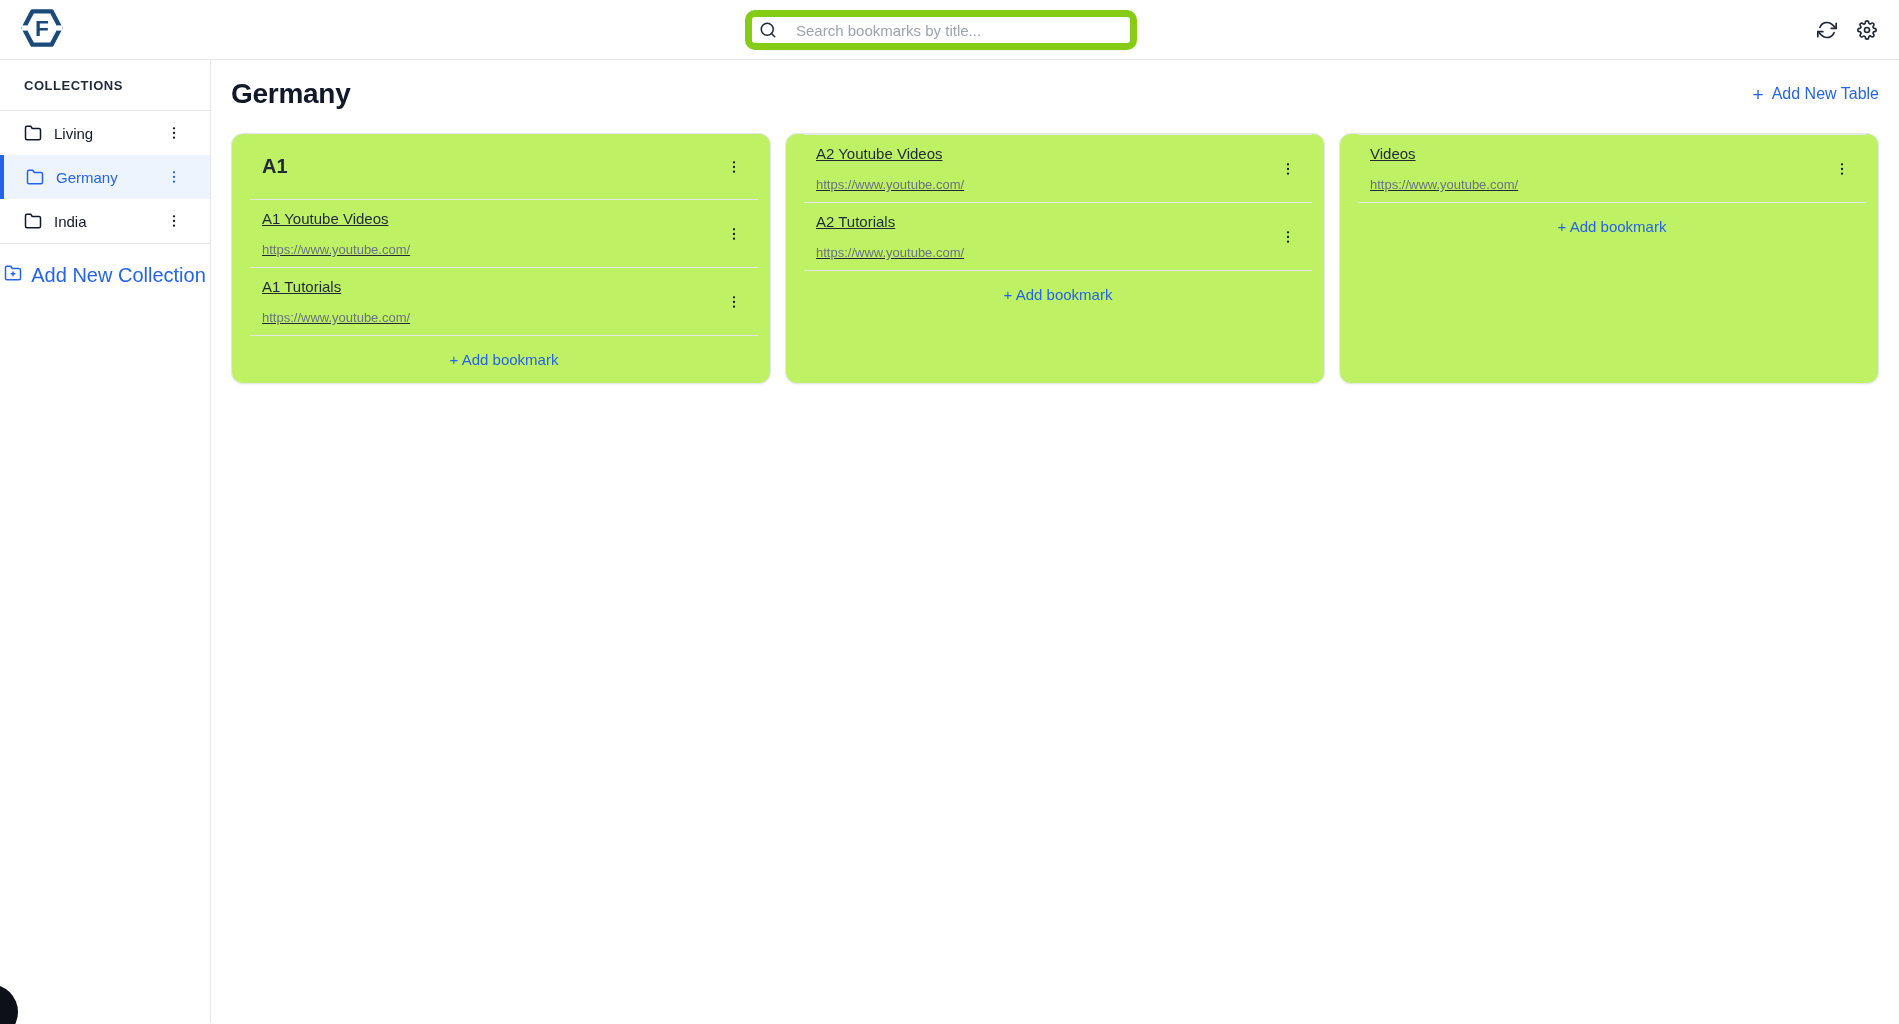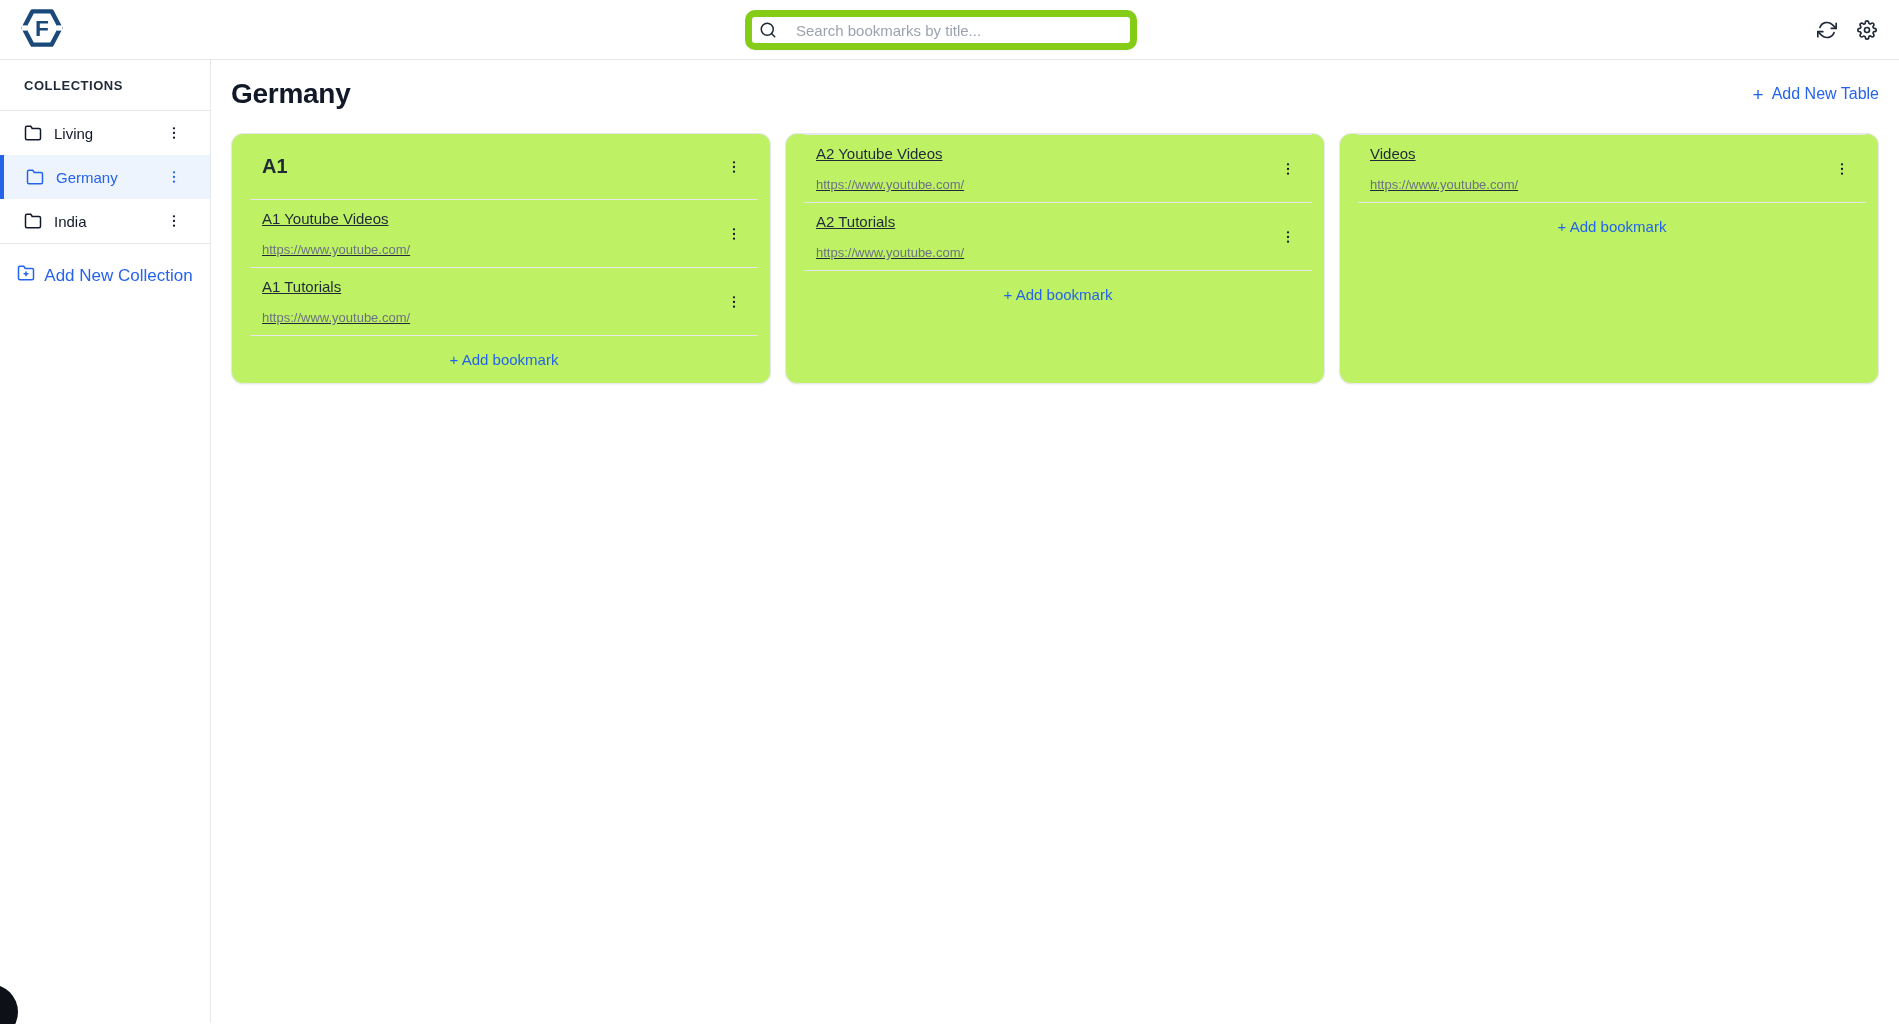--- a/index.html
+++ b/index.html
@@ -27,21 +27,21 @@
   .collections-label { padding:18px 24px 17px; font-size:13px; font-weight:700;
     letter-spacing:.04em; color:#1f2937; }
   .collections-list { border-top:1px solid #e5e7eb; border-bottom:1px solid #e5e7eb; }
   .sidebar-item { height:44px; display:flex; align-items:center; padding:0 24px;
     font-size:15px; color:#111827; cursor:pointer; }
   .sidebar-item .folder-ic { width:18px; height:18px; margin-right:12px; flex-shrink:0; }
   .sidebar-item .kebab { margin-left:auto; }
   .sidebar-item.selected { background:#eef4fe; border-left:4px solid #2563eb;
     padding-left:22px; color:#2563eb; font-weight:500; }
   .add-collection { margin-top:20px; display:flex; align-items:center; justify-content:center;
-    gap:9px; color:#2563eb; font-size:17px; font-weight:500; cursor:pointer; }
+    gap:9px; color:#2563eb; font-size:20px; font-weight:500; cursor:pointer; }
   .add-collection svg { width:18px; height:18px; }
 
   
   .main { flex:1; padding:17px 20px 0 20px; }
   .main-header { display:flex; align-items:center; justify-content:space-between;
     height:34px; margin-bottom:22px; }
   .page-title { font-size:28px; font-weight:700; color:#111827; letter-spacing:-.01em; }
   .add-table-btn { display:flex; align-items:center; gap:8px; color:#2563eb;
     font-size:16px; font-weight:500; cursor:pointer; background:none; border:none;
     font-family:inherit; }

